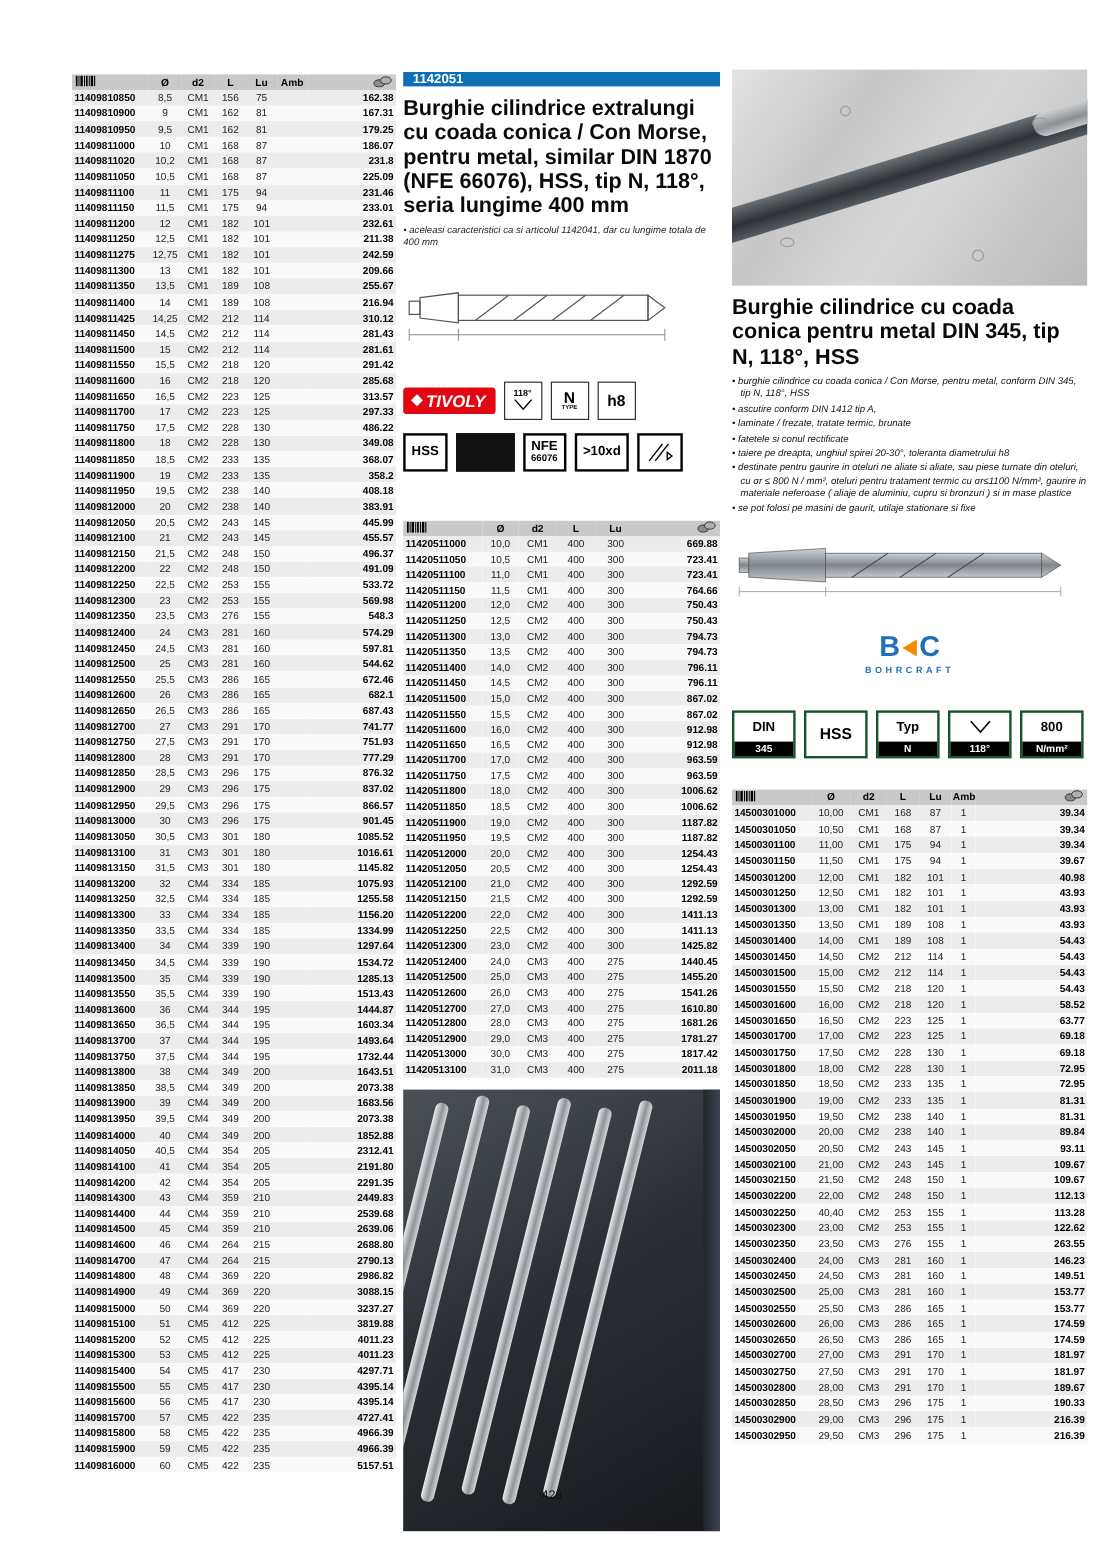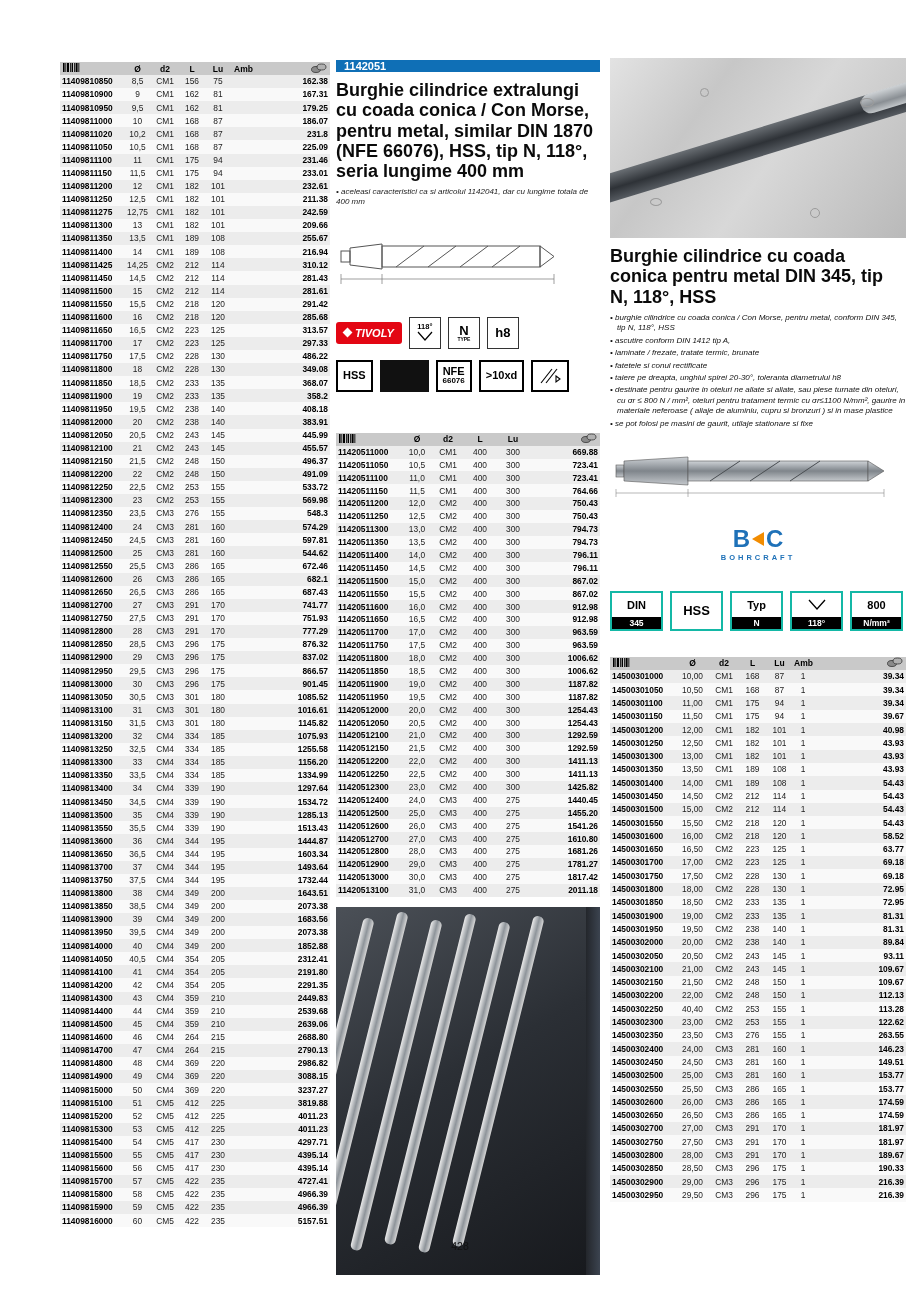--- a/index.html
+++ b/index.html
@@ -33,38 +33,38 @@
   .note{font-size:8px;font-style:italic;color:#222;margin-top:5px;line-height:1.25;}
   .note::before{content:"• ";}
   ul.bullets{list-style:none;margin:6px 0 0 0;padding:0;font-size:8px;font-style:italic;line-height:1.3;color:#111;}
   ul.bullets li{margin-bottom:2px;padding-left:7px;text-indent:-7px;}
   ul.bullets li::before{content:"• ";}
 
   
   .icon-row{display:flex;align-items:center;gap:7px;}
   .icon-row1{margin-top:16px;height:32px;}
   .icon-row2{margin-top:10px;height:34px;}
-  .tivoly{background:#e30613;color:#fff;font-style:italic;font-weight:bold;font-size:11px;
+  .tivoly{background:#e30613;color:#fff;font-style:italic;font-weight:bold;font-size:14px;
           height:22px;display:flex;align-items:center;gap:4px;padding:0 8px;border-radius:3px;}
   .tivoly-diamond{width:7px;height:7px;background:#fff;transform:rotate(45deg);display:inline-block;}
   .mbadge{border:1px solid #333;width:30px;height:30px;display:flex;flex-direction:column;
           align-items:center;justify-content:center;background:#fff;}
   .mbadge-top{font-size:7.5px;font-weight:bold;line-height:1;}
   .mbadge .big{font-size:13px;font-weight:bold;line-height:1;}
   .mbadge .tiny{font-size:5px;font-weight:bold;line-height:1;}
   .mbadge2{border:2px solid #000;height:28px;display:flex;flex-direction:column;align-items:center;
            justify-content:center;background:#fff;padding:0 5px;}
   .mbadge2.black{background:#111;color:#fff;border-color:#111;gap:33px;}
   .mbadge2 .l1{font-size:11px;font-weight:bold;line-height:1.05;}
   .mbadge2 .l2{font-size:8px;font-weight:bold;line-height:1.05;}
   .mbadge2.black .l1,.mbadge2.black .l2{font-size:7.5px;}
 
   
   .rbadge-row{display:flex;gap:7px;margin-top:22px;height:40px;}
-  .rbadge{border:2px solid #14b8a6;width:49px;height:36px;display:flex;flex-direction:column;background:#fff;}
+  .rbadge{border:2px solid #14532d;width:49px;height:36px;display:flex;flex-direction:column;background:#fff;}
   .rbadge .top{flex:1;display:flex;align-items:center;justify-content:center;font-weight:bold;font-size:11px;}
   .rbadge .strip{background:#000;color:#fff;font-weight:bold;font-size:8.5px;text-align:center;height:12px;line-height:12px;}
   .rbadge.single .top{font-size:13px;}
   .boc-logo{margin-top:20px;height:42px;text-align:center;}
   .boc-top{font-weight:bold;font-size:24px;color:#1e71b8;line-height:1;display:flex;align-items:center;justify-content:center;gap:2px;}
   .boc-arrow{width:0;height:0;border-top:7px solid transparent;border-bottom:7px solid transparent;border-right:12px solid #f28c00;display:inline-block;}
   .boc-name{font-size:7.5px;font-weight:bold;letter-spacing:3px;color:#1e71b8;margin-top:2px;}
 
   
   .photo-top{width:296px;height:180px;position:relative;overflow:hidden;

